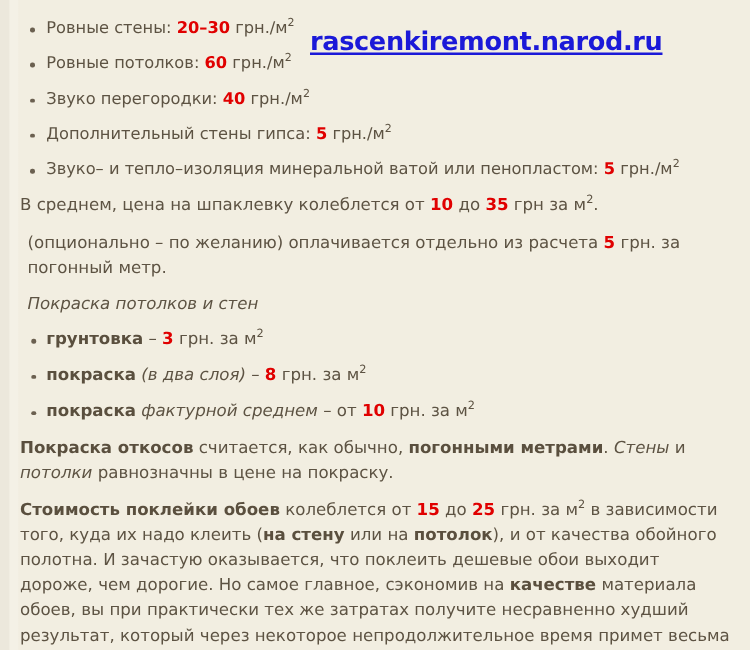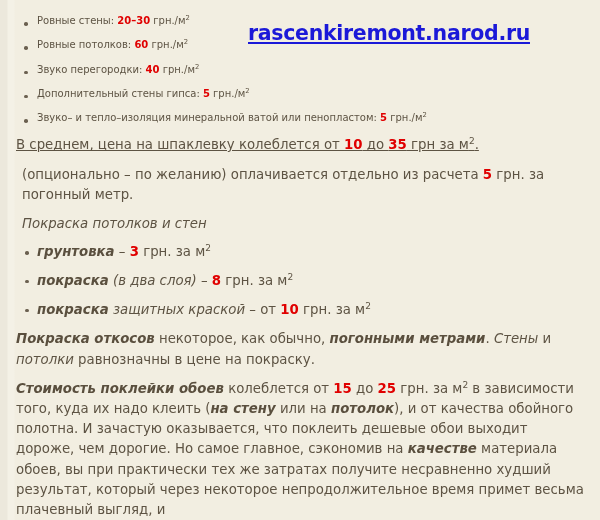--- a/index.html
+++ b/index.html
@@ -45,21 +45,21 @@
   }
 
   ul.price-list {
     list-style: none;
     margin: 0;
     padding: 0;
   }
   ul.price-list li {
     position: relative;
     padding-left: 21px;
-    font-size: 10px;
+    font-size: 13px;
     line-height: 1.33;
     margin-bottom: 11px;
     color: #5d5343;
     white-space: nowrap;
   }
   ul.price-list li::before {
     content: "";
     position: absolute;
     left: 8px;
     top: 8px;
@@ -95,32 +95,32 @@
   }
 
   p.para {
     margin: 0 0 9px 0;
     font-size: 13.3px;
     line-height: 1.52;
     color: #5d5343;
   }
 
   .red { color: #e00000; font-weight: bold; }
-  .b { font-weight: bold; color: #5a4f3e; font-style: italic; }
+  .b { font-weight: bold; color: #5a4f3e; }
   .i { font-style: italic; }
   sup {
     font-size: 0.68em;
     vertical-align: super;
     line-height: 0;
   }
 
   .block-1 { margin-top: 3px; }
   .indent { padding-left: 6px; }
   .tight { margin-bottom: 0; }
-  .gap-sm { margin-bottom: 13px; text-decoration: underline; }
+  .gap-sm { margin-bottom: 13px; }
   .gap-md { margin-bottom: 16px; }
   .gap-lg { margin-bottom: 19px; }
   .heading-line { margin-bottom: 14px; font-style: italic; }
 </style>
 </head>
 <body>
 
 <div class="page">
 
   <div class="watermark">rascenkiremont.narod.ru</div>
@@ -154,25 +154,25 @@
   <p class="para indent heading-line">Покраска потолков и стен</p>
 
   <ul class="paint-list">
     <li>
       <span class="b">грунтовка</span><span class="b i"></span><span> – </span><span></span><span class="red">3</span><span> грн. за м</span><sup>2</sup>
     </li>
     <li>
       <span class="b">покраска</span><span class="i"> (в два слоя)</span><span> – </span><span></span><span class="red">8</span><span> грн. за м</span><sup>2</sup>
     </li>
     <li>
-      <span class="b">покраска</span><span class="i"> защитных краской</span><span> – </span><span>от </span><span class="red">10</span><span> грн. за м</span><sup>2</sup>
+      <span class="b">покраска</span><span class="i"> фактурной среднем</span><span> – </span><span>от </span><span class="red">10</span><span> грн. за м</span><sup>2</sup>
     </li>
   </ul>
 
   <p class="para gap-md">
-    <span class="b">Покраска откосов</span><span> некоторое, как обычно, </span><span class="b">погонными метрами</span><span>. </span><span class="i">Стены</span><span> и </span><span class="i">потолки</span><span> равнозначны в цене на покраску.</span>
+    <span class="b">Покраска откосов</span><span> считается, как обычно, </span><span class="b">погонными метрами</span><span>. </span><span class="i">Стены</span><span> и </span><span class="i">потолки</span><span> равнозначны в цене на покраску.</span>
   </p>
 
   <p class="para">
     <span class="b">Стоимость поклейки обоев</span><span> колеблется от </span><span class="red">15</span><span> до </span><span class="red">25</span><span> грн. за м</span><sup>2</sup><span> в зависимости того, куда их надо клеить (</span><span class="b">на стену</span><span> или на </span><span class="b">потолок</span><span>), и от качества обойного полотна. И зачастую оказывается, что поклеить дешевые обои выходит дороже, чем дорогие. Но самое главное, сэкономив на </span><span class="b">качестве</span><span> материала обоев, вы при практически тех же затратах получите несравненно худший результат, который через некоторое непродолжительное время примет весьма плачевный выгляд, и </span>
   </p>
 
 </div>
 
 </body></html>

